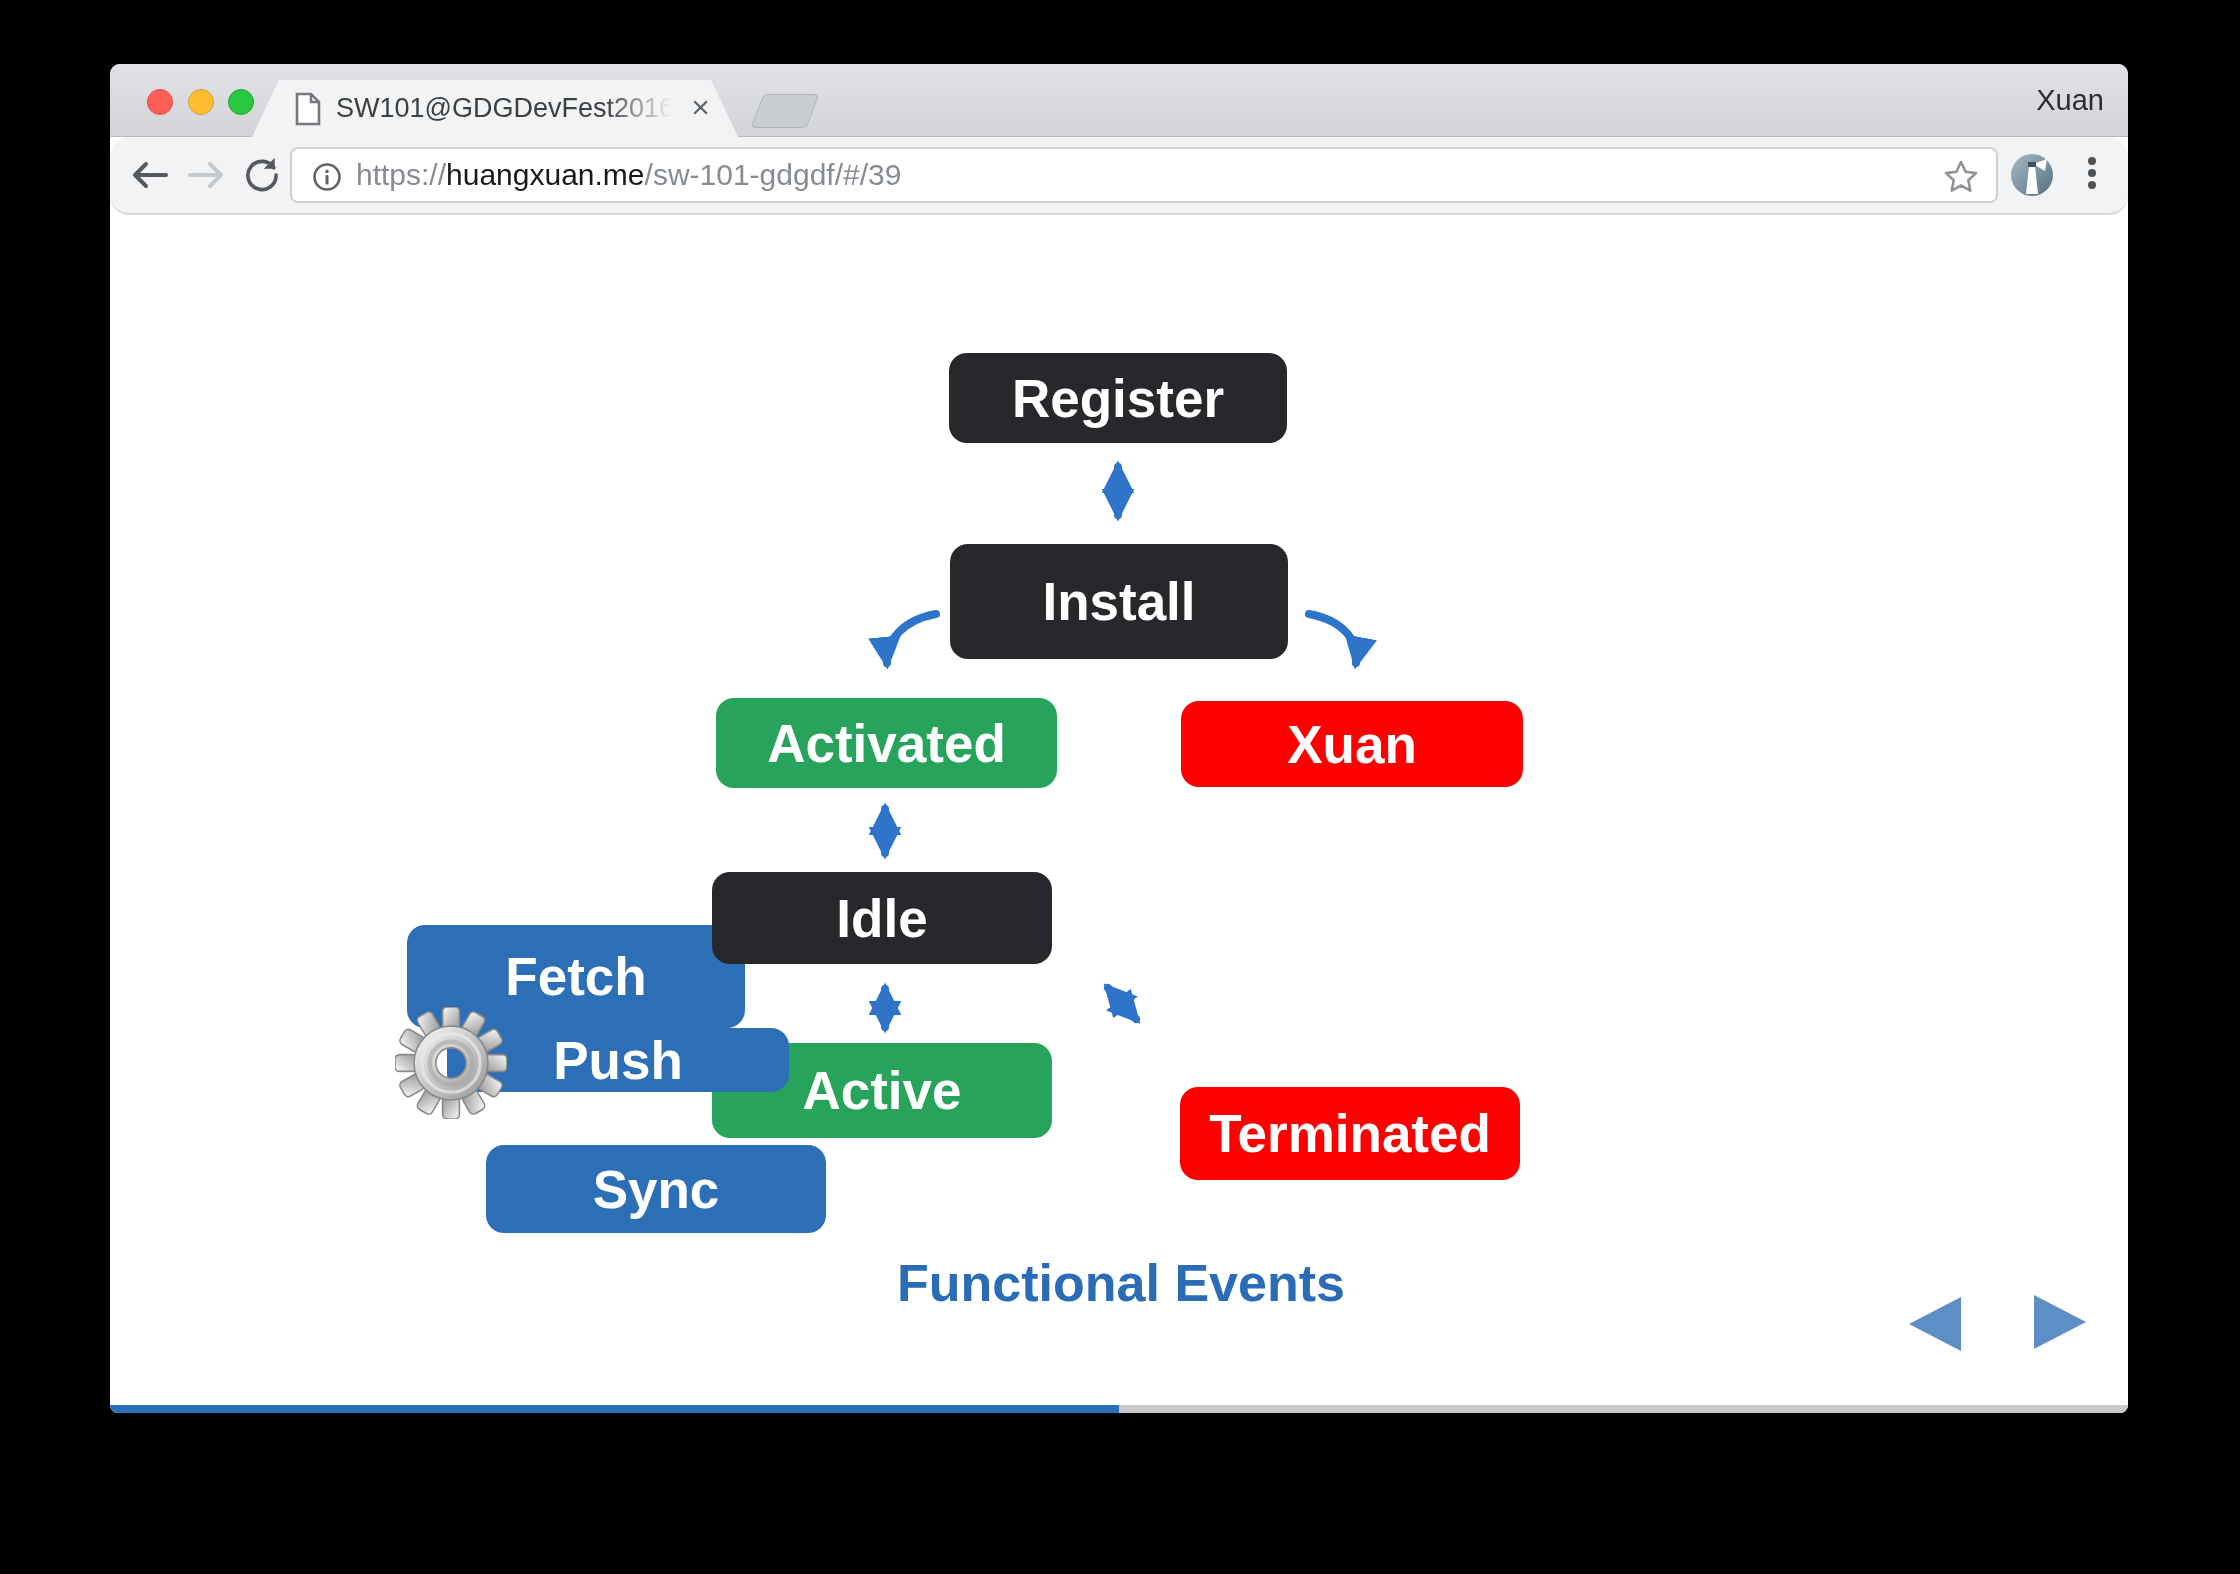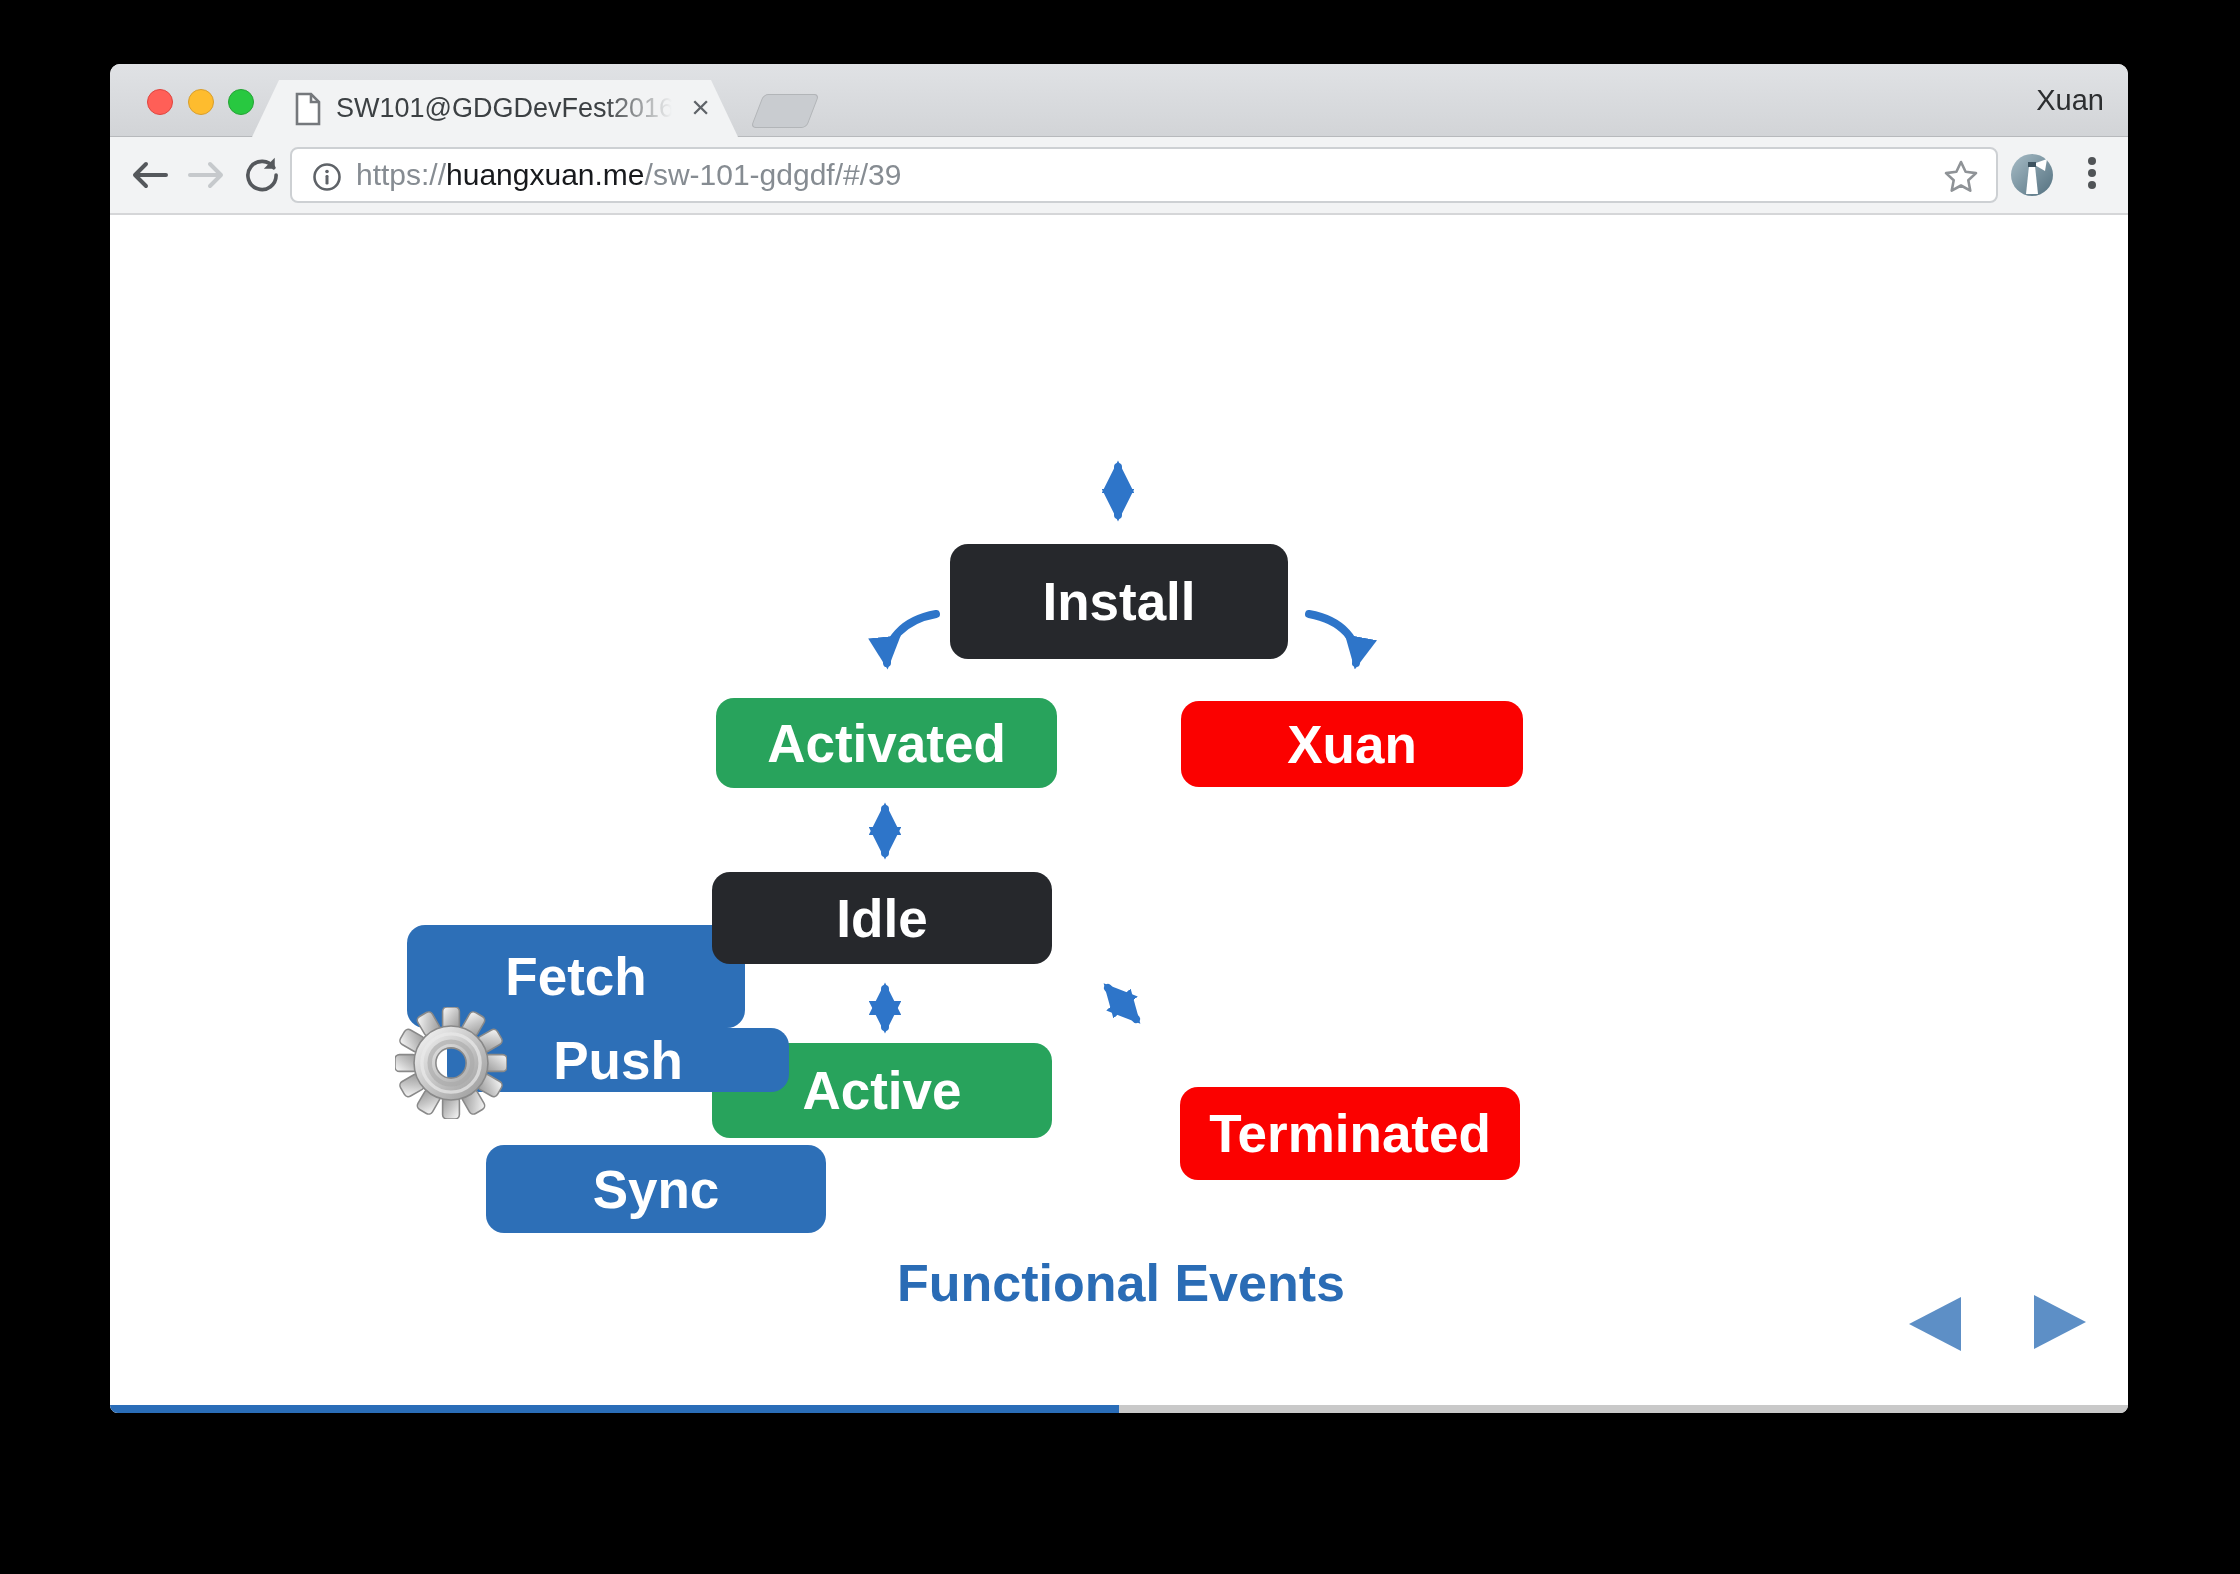--- a/index.html
+++ b/index.html
@@ -22,21 +22,21 @@
              white-space:nowrap;overflow:hidden;
              -webkit-mask-image:linear-gradient(90deg,#000 80%,transparent);
              mask-image:linear-gradient(90deg,#000 80%,transparent);}
   .tab-close{position:absolute;right:28px;top:0;height:57px;line-height:54px;font-size:32px;color:#5f6368;cursor:default;}
   .newtab{position:absolute;left:647px;top:30px;width:56px;height:34px;background:#c9ccd0;
           border:1px solid #b2b5b8;border-radius:5px;transform:skewX(-21deg);box-sizing:border-box;}
   .profile{position:absolute;right:24px;top:20px;font-size:29px;color:#2c2e30;}
 
   
   .toolbar{position:absolute;left:0;top:73px;width:100%;height:78px;background:#f2f3f4;
-           border-bottom:2px solid #d5d6d8;box-sizing:border-box;}
+           border-bottom:2px solid #d5d6d8;box-sizing:border-box;border-radius:19px;}
   .tbtn{position:absolute;top:0;width:56px;height:76px;display:flex;align-items:center;justify-content:center;}
   .tbtn.back{left:12px;} .tbtn.fwd{left:68px;} .tbtn.reload{left:124px;}
   .urlbar{position:absolute;left:180px;top:10px;width:1708px;height:56px;background:#fff;
           border:2px solid #cdd0d3;border-radius:8px;box-sizing:border-box;}
   .info-icon{position:absolute;left:20px;top:13px;}
   .urltext{position:absolute;left:64px;top:0;height:52px;line-height:52px;font-size:30px;white-space:nowrap;}
   .urltext .dim{color:#868c92;} .urltext .domain{color:#17191c;}
   .star{position:absolute;right:16px;top:9px;}
   .extbtn{position:absolute;left:1899px;top:15px;width:46px;height:46px;}
   .dots{position:absolute;left:1975px;top:16px;width:14px;height:44px;}
@@ -145,20 +145,23 @@
       </span>
       <span class="dots">
           <i></i>
           <i></i>
           <i></i>
         </span>
     </div>
 
     <div class="content">
 
+      <div class="n dark n-register">
+        <span>Register</span>
+      </div>
       <div class="n dark n-install">
         <span>Install</span>
       </div>
       <div class="n green n-activated">
         <span>Activated</span>
       </div>
       <div class="n red n-error">
         <span>Xuan</span>
       </div>
       <div class="n blue n-fetch">

